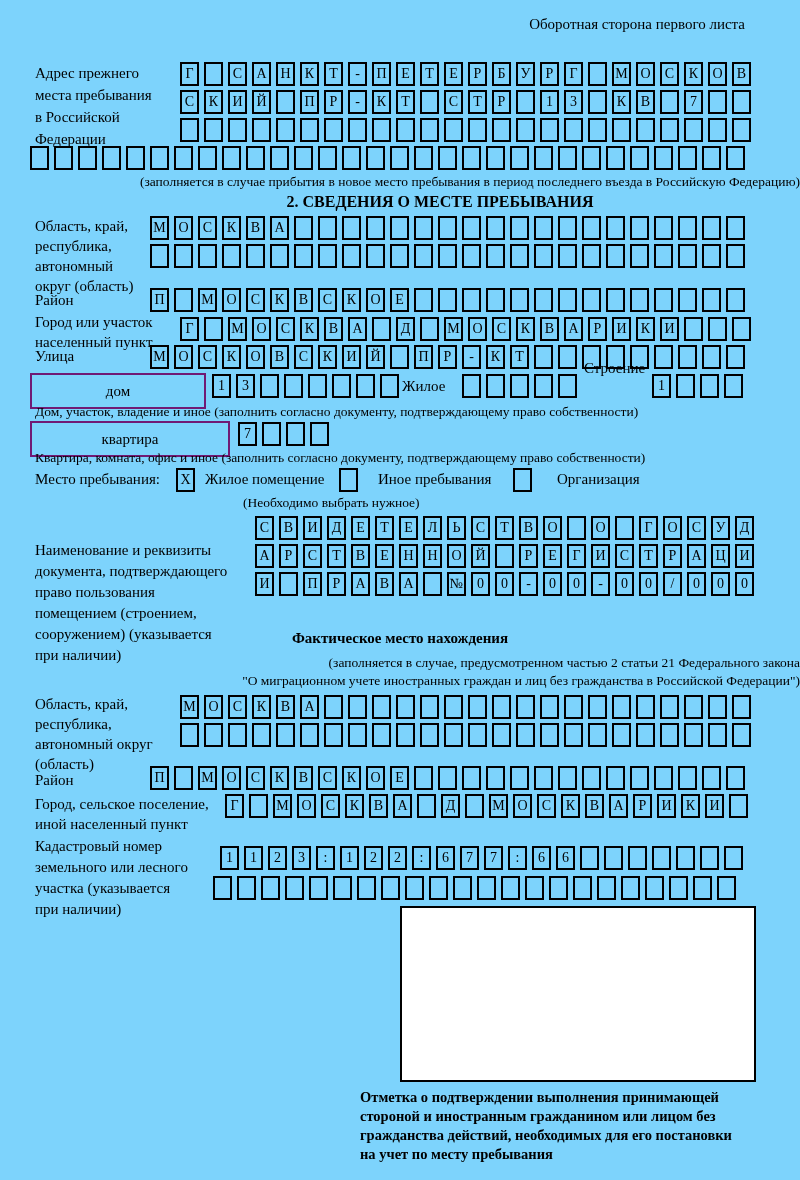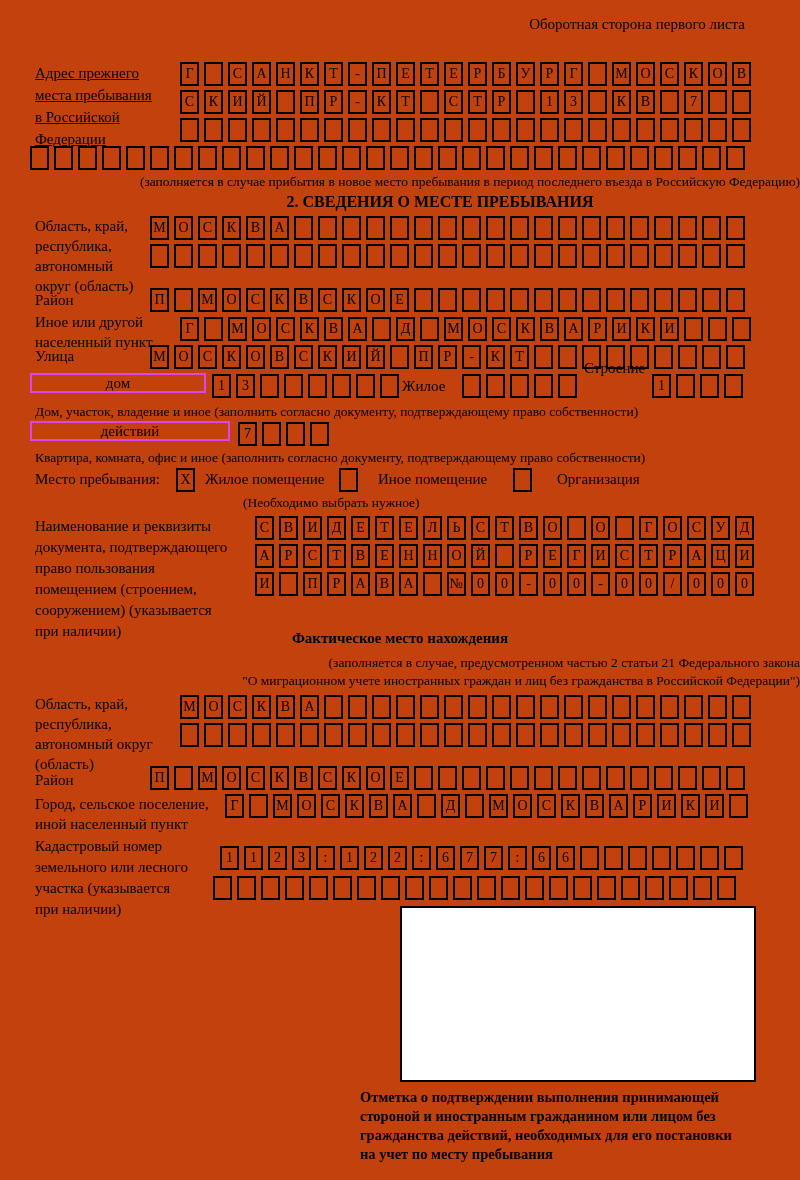--- a/index.html
+++ b/index.html
@@ -2,39 +2,39 @@
 <html><head>
 <meta charset="utf-8">
 <style>
   * { margin:0; padding:0; box-sizing:border-box; }
   html,body { background:#ffffff; }
   body {
     width:800px; height:1180px;
     font-family:"Liberation Serif","DejaVu Serif",serif;
     color:#000;
   }
-  .page { position:relative; width:800px; height:1180px; background:#c2410c; overflow:hidden; }
+  .page { position:relative; width:800px; height:1180px; background:#7dd3fc; overflow:hidden; }
 
   .hdr-note { position:absolute; top:16px; right:55px; font-size:15px; }
 
   .lbl { position:absolute; font-size:15px; line-height:20px; white-space:pre-line; }
-  .lbl.lh22 { line-height:22px;text-decoration:underline; }
+  .lbl.lh22 { line-height:22px; }
   .lbl.lh21 { line-height:21px; }
 
   .boxrow { position:absolute; display:flex; gap:5px; }
   .cbox {
     width:19px; height:24px; flex:0 0 19px;
     border:2px solid #000;
     display:flex; align-items:center; justify-content:center;
     font-size:14px; line-height:1;
   }
 
   .widebox {
-    position:absolute; height:20px;
-    border:2px solid #d946ef;
+    position:absolute; height:36px;
+    border:2px solid #701a75;
     display:flex; align-items:center; justify-content:center;
     font-size:15px;
   }
 
   .cap { position:absolute; font-size:13.5px; }
   .cap-center { position:absolute; left:0; width:800px; text-align:right; font-size:13.5px; }
   .title { position:absolute; left:15px; width:800px; text-align:center; font-weight:bold; font-size:16px;margin-left:25px; }
   .subtitle { position:absolute; left:0; width:800px; text-align:center; font-weight:bold; font-size:15px; }
 
   .inline-lbl { position:absolute; font-size:15px; }
@@ -251,21 +251,21 @@
       <span class="cbox"></span>
       <span class="cbox"></span>
       <span class="cbox"></span>
       <span class="cbox"></span>
       <span class="cbox"></span>
       <span class="cbox"></span>
       <span class="cbox"></span>
       <span class="cbox"></span>
     </div>
 
-  <div class="lbl" style="left:35px;top:312px">Иное или другой
+  <div class="lbl" style="left:35px;top:312px">Город или участок
 населенный пункт</div>
   <div class="boxrow" style="left:180px;top:317px">
       <span class="cbox">Г</span>
       <span class="cbox"></span>
       <span class="cbox">М</span>
       <span class="cbox">О</span>
       <span class="cbox">С</span>
       <span class="cbox">К</span>
       <span class="cbox">В</span>
       <span class="cbox">А</span>
@@ -337,39 +337,39 @@
     </div>
   <div class="inline-lbl" style="left:584px;top:360px">Строение</div>
   <div class="boxrow" style="left:652px;top:374px">
       <span class="cbox">1</span>
       <span class="cbox"></span>
       <span class="cbox"></span>
       <span class="cbox"></span>
     </div>
   <div class="cap" style="left:35px;top:404px">Дом, участок, владение и иное (заполнить согласно документу, подтверждающему право собственности)</div>
 
-  <div class="widebox" style="left:30px;top:421px;width:200px">действий</div>
+  <div class="widebox" style="left:30px;top:421px;width:200px">квартира</div>
   <div class="boxrow" style="left:238px;top:422px">
       <span class="cbox">7</span>
       <span class="cbox"></span>
       <span class="cbox"></span>
       <span class="cbox"></span>
     </div>
   <div class="cap" style="left:35px;top:450px">Квартира, комната, офис и иное (заполнить согласно документу, подтверждающему право собственности)</div>
 
   <div class="inline-lbl" style="left:35px;top:471px">Место пребывания:</div>
   <span class="cbox" style="position:absolute;left:176px;top:468px">X</span>
   <div class="inline-lbl" style="left:205px;top:471px">Жилое помещение</div>
   <span class="cbox" style="position:absolute;left:339px;top:468px"></span>
-  <div class="inline-lbl" style="left:378px;top:471px">Иное помещение</div>
+  <div class="inline-lbl" style="left:378px;top:471px">Иное пребывания</div>
   <span class="cbox" style="position:absolute;left:513px;top:468px"></span>
   <div class="inline-lbl" style="left:557px;top:471px">Организация</div>
   <div class="cap" style="left:243px;top:495px">(Необходимо выбрать нужное)</div>
 
-  <div class="lbl lh21" style="left:35px;top:516px">Наименование и реквизиты
+  <div class="lbl lh21" style="left:35px;top:540px">Наименование и реквизиты
 документа, подтверждающего
 право пользования
 помещением (строением,
 сооружением) (указывается
 при наличии)</div>
   <div class="boxrow" style="left:255px;top:516px">
       <span class="cbox">С</span>
       <span class="cbox">В</span>
       <span class="cbox">И</span>
       <span class="cbox">Д</span>

